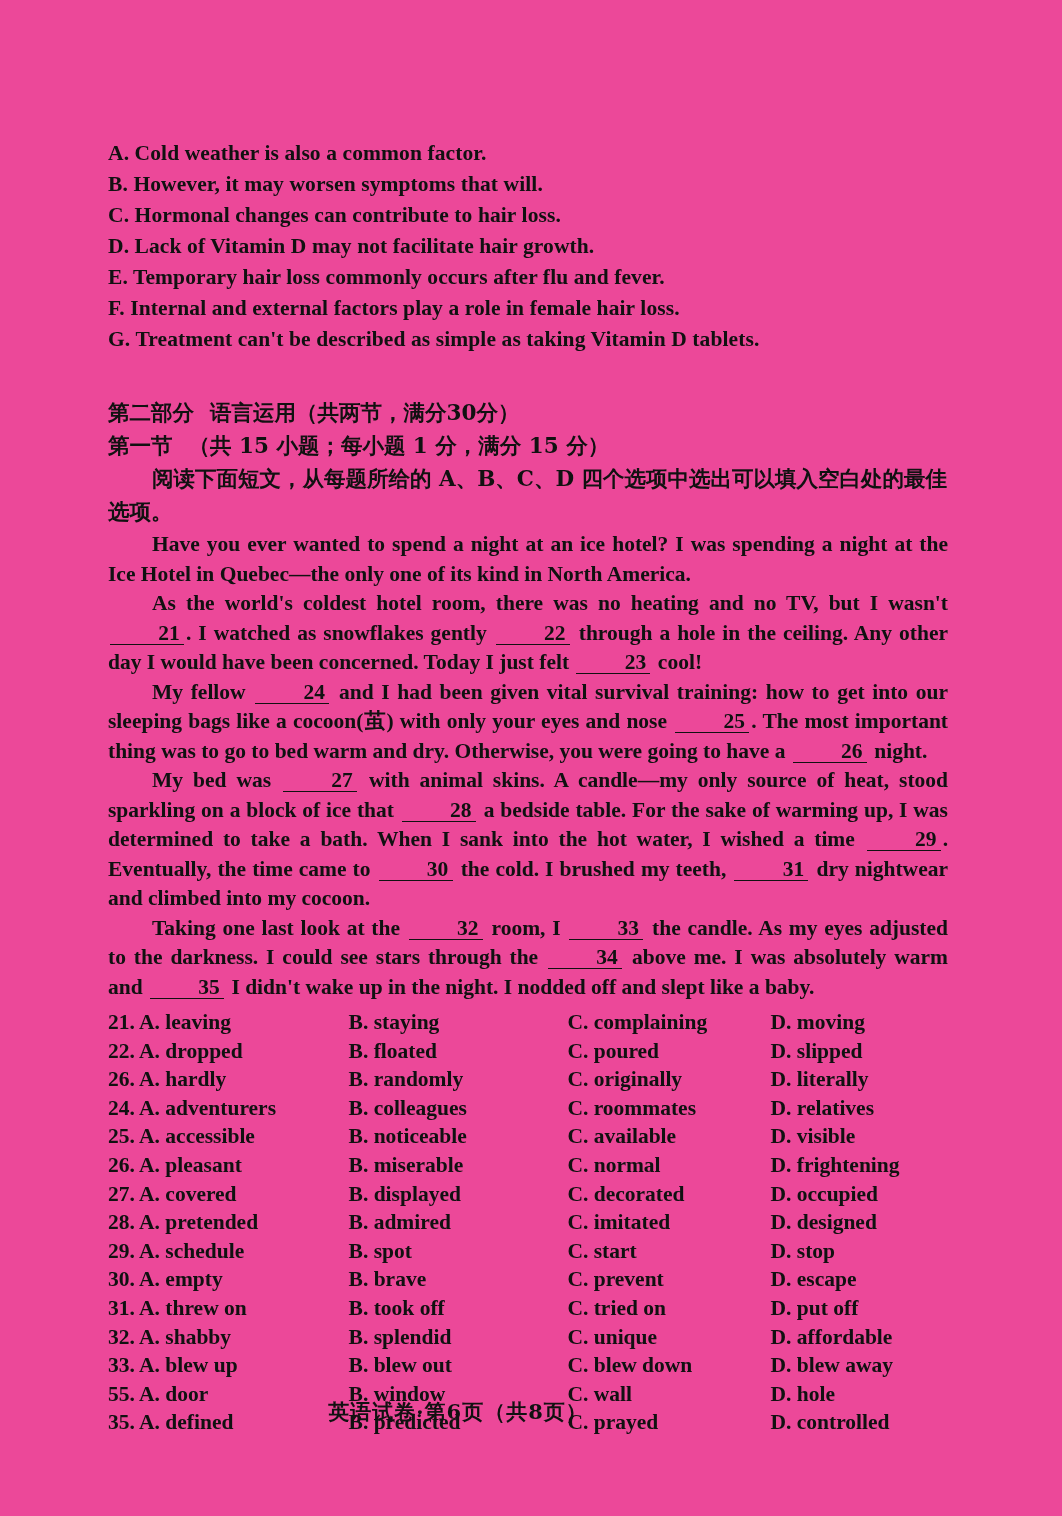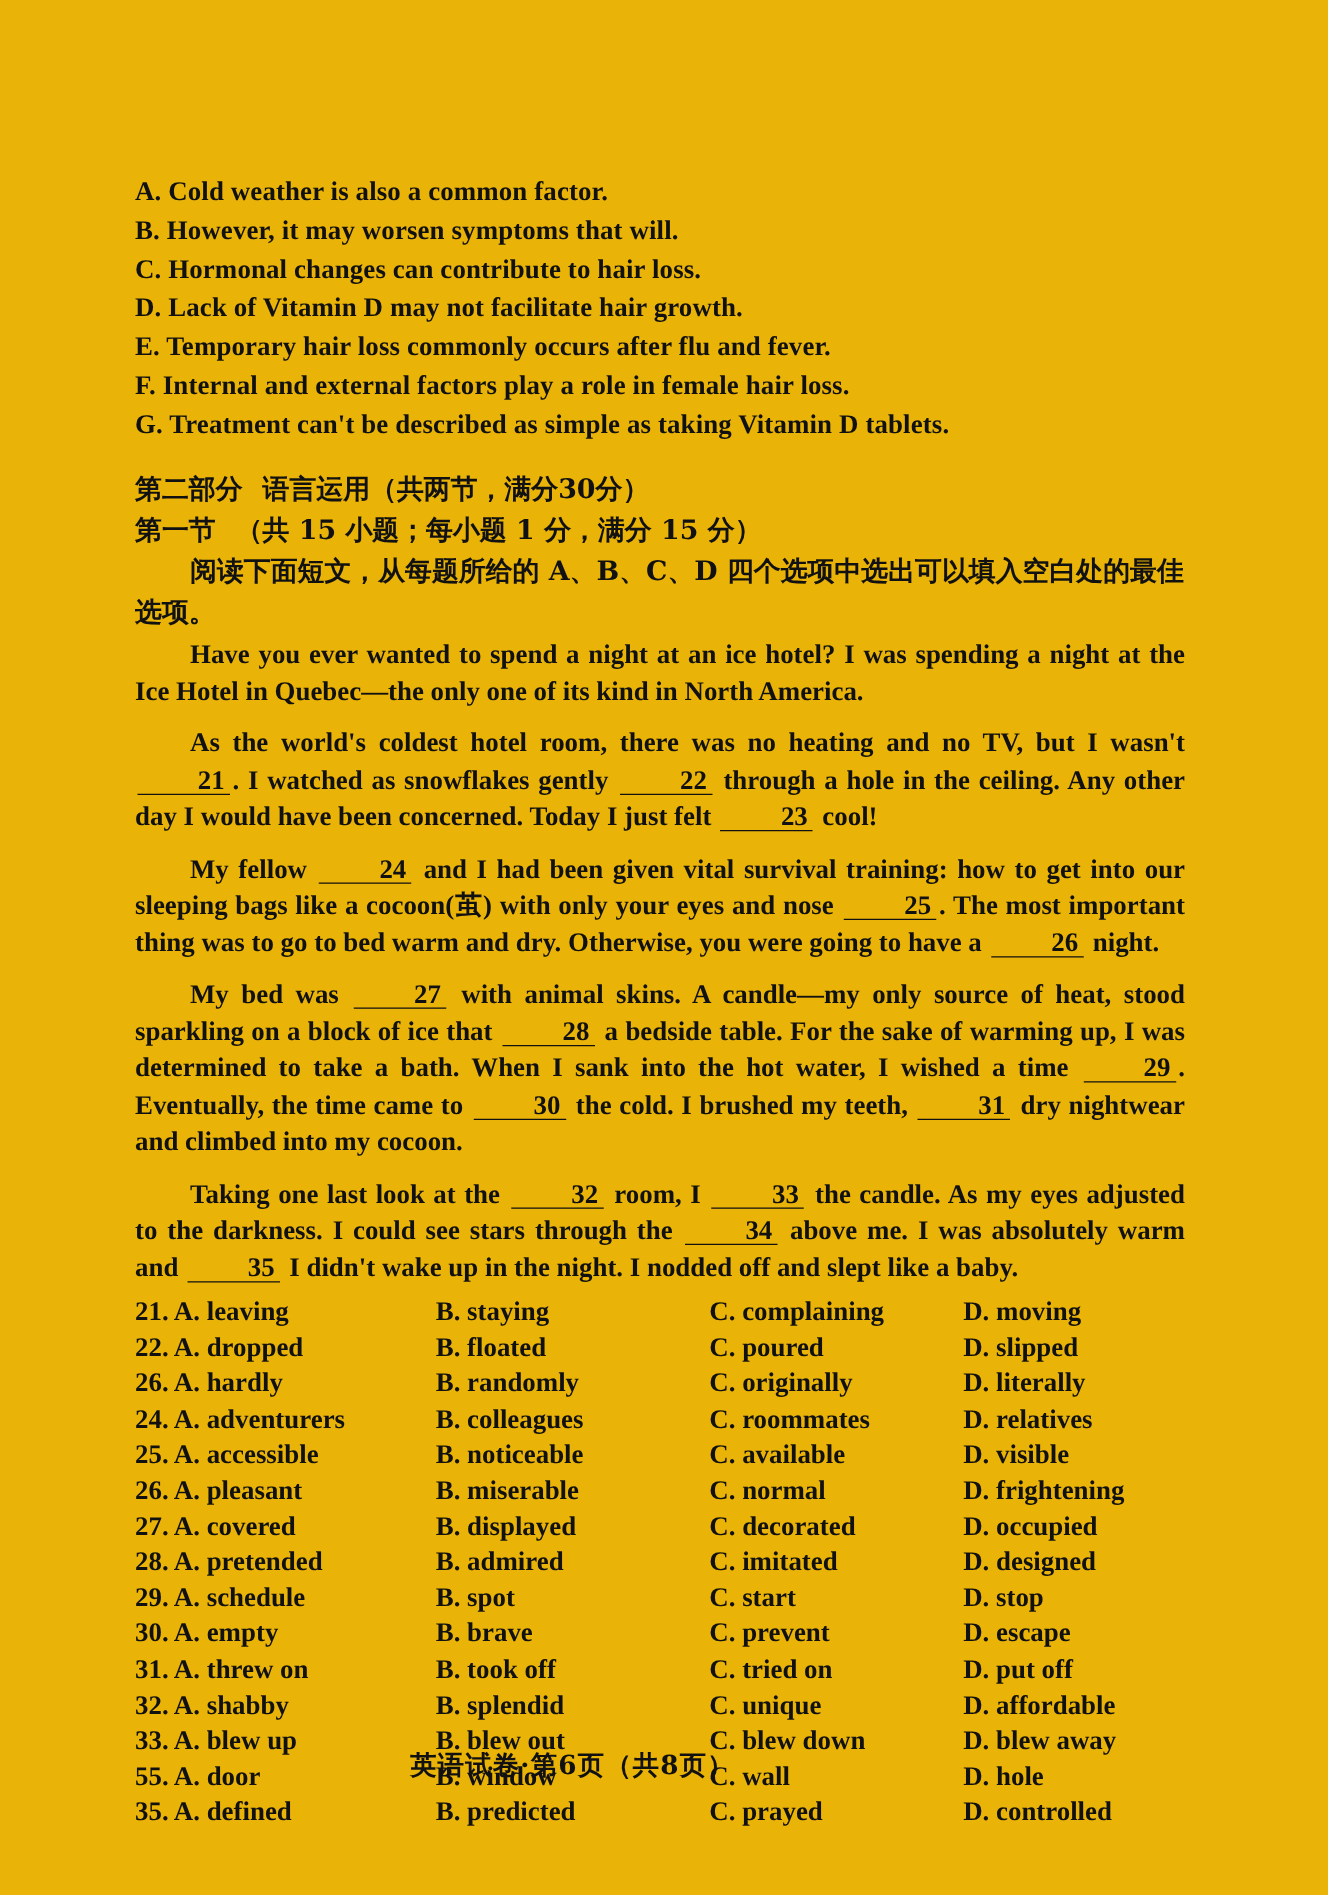--- a/index.html
+++ b/index.html
@@ -9,42 +9,42 @@
     background: #ffffff;
   }
   body {
     font-family: "Liberation Serif", "DejaVu Serif", serif;
     color: #111111;
   }
   .page {
     position: relative;
     width: 1062px;
     height: 1516px;
-    background: #eab308;
+    background: #ec4899;
     overflow: hidden;
     box-sizing: border-box;
   }
   .content {
     position: absolute;
     left: 108px;
     top: 138px;
     width: 840px;
   }
 
   
   .optline {
     font-size: 21.5px;
     line-height: 31px;
     font-weight: 700;
     letter-spacing: 0.1px;
     white-space: nowrap;
   }
 
   
-  .cn-block { margin-top: 20px; }
+  .cn-block { margin-top: 41px; }
   .cn-head {
     font-family: "DejaVu Serif", "Liberation Serif", serif;
     font-size: 21.5px;
     line-height: 33px;
     font-weight: 700;
     white-space: nowrap;
   }
   .cn-head .sp { display: inline-block; width: 16px; }
   .cn-instr {
     font-family: "DejaVu Serif", "Liberation Serif", serif;
@@ -62,21 +62,21 @@
     font-size: 21.5px;
     line-height: 29.5px;
     font-weight: 700;
     text-align: justify;
     text-justify: inter-word;
     text-indent: 44px;
     margin: 0;
     padding: 0;
   }
   .para.p-first { margin-top: 2px; }
-  .para + .para { margin-top: 12px; }
+  .para + .para { margin-top: 0px; }
   .blank {
     display: inline-block;
     min-width: 74px;
     text-align: center;
     border-bottom: 1.6px solid #111;
     line-height: 22px;
     font-weight: 700;
     margin: 0 2px;
   }
 

